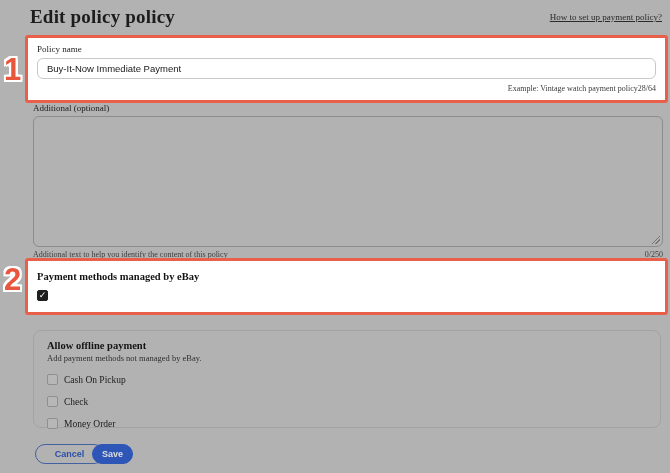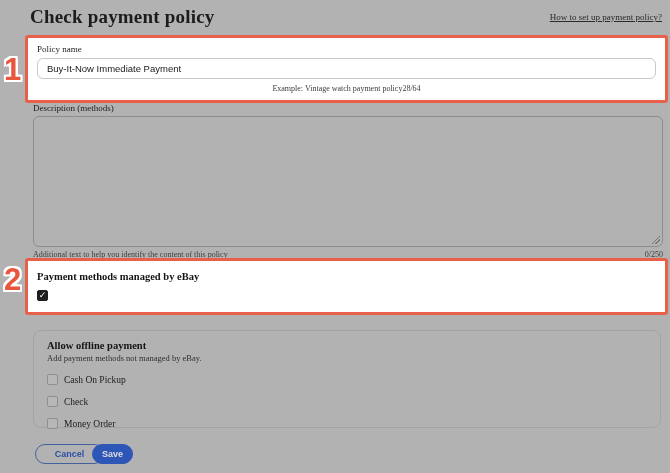--- a/index.html
+++ b/index.html
@@ -44,21 +44,21 @@
 
   .field-label { font-size:9px; color:#1c1c1c; }
   .text-input {
     display:block; width:100%; height:21px; margin-top:4px;
     border:1px solid #c9c9c9; border-radius:6px;
     background:#fff; padding:0 9px;
     font-family:"Liberation Sans", sans-serif; font-size:9.5px; color:#191919;
     outline:none;
   }
   .helper-row {
-    display:flex; justify-content:center; margin-top:5px;
+    display:flex; justify-content:flex-end; margin-top:5px;
     font-size:8px; color:#3c3c3c;
   }
   .helper-row .counter { color:#3c3c3c; }
 
   
   .desc-label { position:absolute; left:33px; top:103px; font-size:9px; }
   .desc-textarea {
     position:absolute; left:33px; top:116px; width:630px; height:131px;
     background:transparent; border:1px solid #8d8d8d; border-radius:6px;
     resize:none; outline:none;
@@ -114,34 +114,34 @@
     background:transparent; border:1px solid #44609f; color:#2b4fa6;
   }
   .btn-save {
     left:92px; width:41px;
     background:#2e56b7; border:1px solid #2e56b7; color:#dedede;
   }
 </style>
 </head>
 <body>
 
-<div class="page-title">Check payment policy</div>
+<div class="page-title">Edit policy policy</div>
 <a class="help-link">How to set up payment policy?</a>
 
 <div class="hl-box" id="box1">
   <div class="hl-num">1</div>
   <div class="field-label">Policy name</div>
   <input class="text-input" type="text" value="Buy-It-Now Immediate Payment" style="">
   <div class="helper-row">
     <span>Example: Vintage watch payment policy</span>
     <span class="counter">28/64</span>
   </div>
 </div>
 
-<div class="desc-label">Description (methods)</div>
+<div class="desc-label">Additional (optional)</div>
 <textarea class="desc-textarea" style=""></textarea>
 <div class="resize-grip"></div>
 <div class="desc-helper">
   <span>Additional text to help you identify the content of this policy</span>
   <span>0/250</span>
 </div>
 
 <div class="hl-box" id="box2">
   <div class="hl-num">2</div>
   <div class="section-heading">Payment methods managed by eBay</div>

